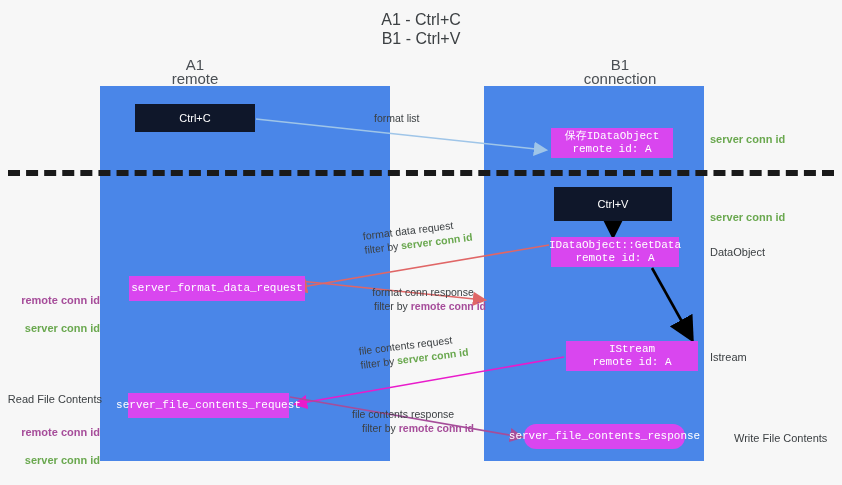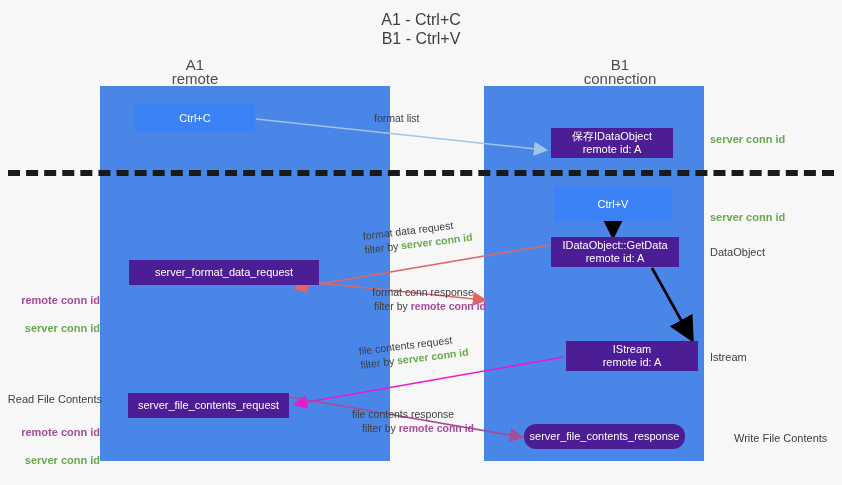--- a/index.html
+++ b/index.html
@@ -45,28 +45,28 @@
   
   .box{
     box-sizing:border-box;
     display:flex;align-items:center;justify-content:center;
     text-align:center;
     color:#ffffff;
     font-size:11px;line-height:13px;
     white-space:pre-line;
     padding:2px 4px;
   }
-  .box.green{background:#3b82f6;}
-  .box.orange{background:#4c1d95;}
+  .box.green{background:#0f172a;}
+  .box.orange{background:#d946ef;font-family:Liberation Mono, monospace;}
 
   #box-ctrlc{left:135px;top:104px;width:120px;height:28px;}
   #box-save-dataobject{left:551px;top:128px;width:122px;height:30px;}
   #box-ctrlv{left:554px;top:187px;width:118px;height:34px;}
   #box-getdata{left:551px;top:237px;width:128px;height:30px;}
-  #box-srv-fmt-req{left:129px;top:260px;width:190px;height:25px;}
+  #box-srv-fmt-req{left:129px;top:276px;width:176px;height:25px;}
   #box-srv-fmt-resp{left:489px;top:288px;width:157px;height:25px;}
   #box-istream{left:566px;top:341px;width:132px;height:30px;}
   #box-srv-file-req{left:128px;top:393px;width:161px;height:25px;}
   #box-srv-file-resp{left:524px;top:424px;width:161px;height:25px;border-radius:12px;}
 
   
   .ann{font-size:11px;line-height:14px;white-space:pre-line;}
   .ann.plain{color:#3c4043;text-align:center;}
   .green-txt{color:#6aa84f;font-weight:bold;}
   .purple-txt{color:#a64d9a;font-weight:bold;}

